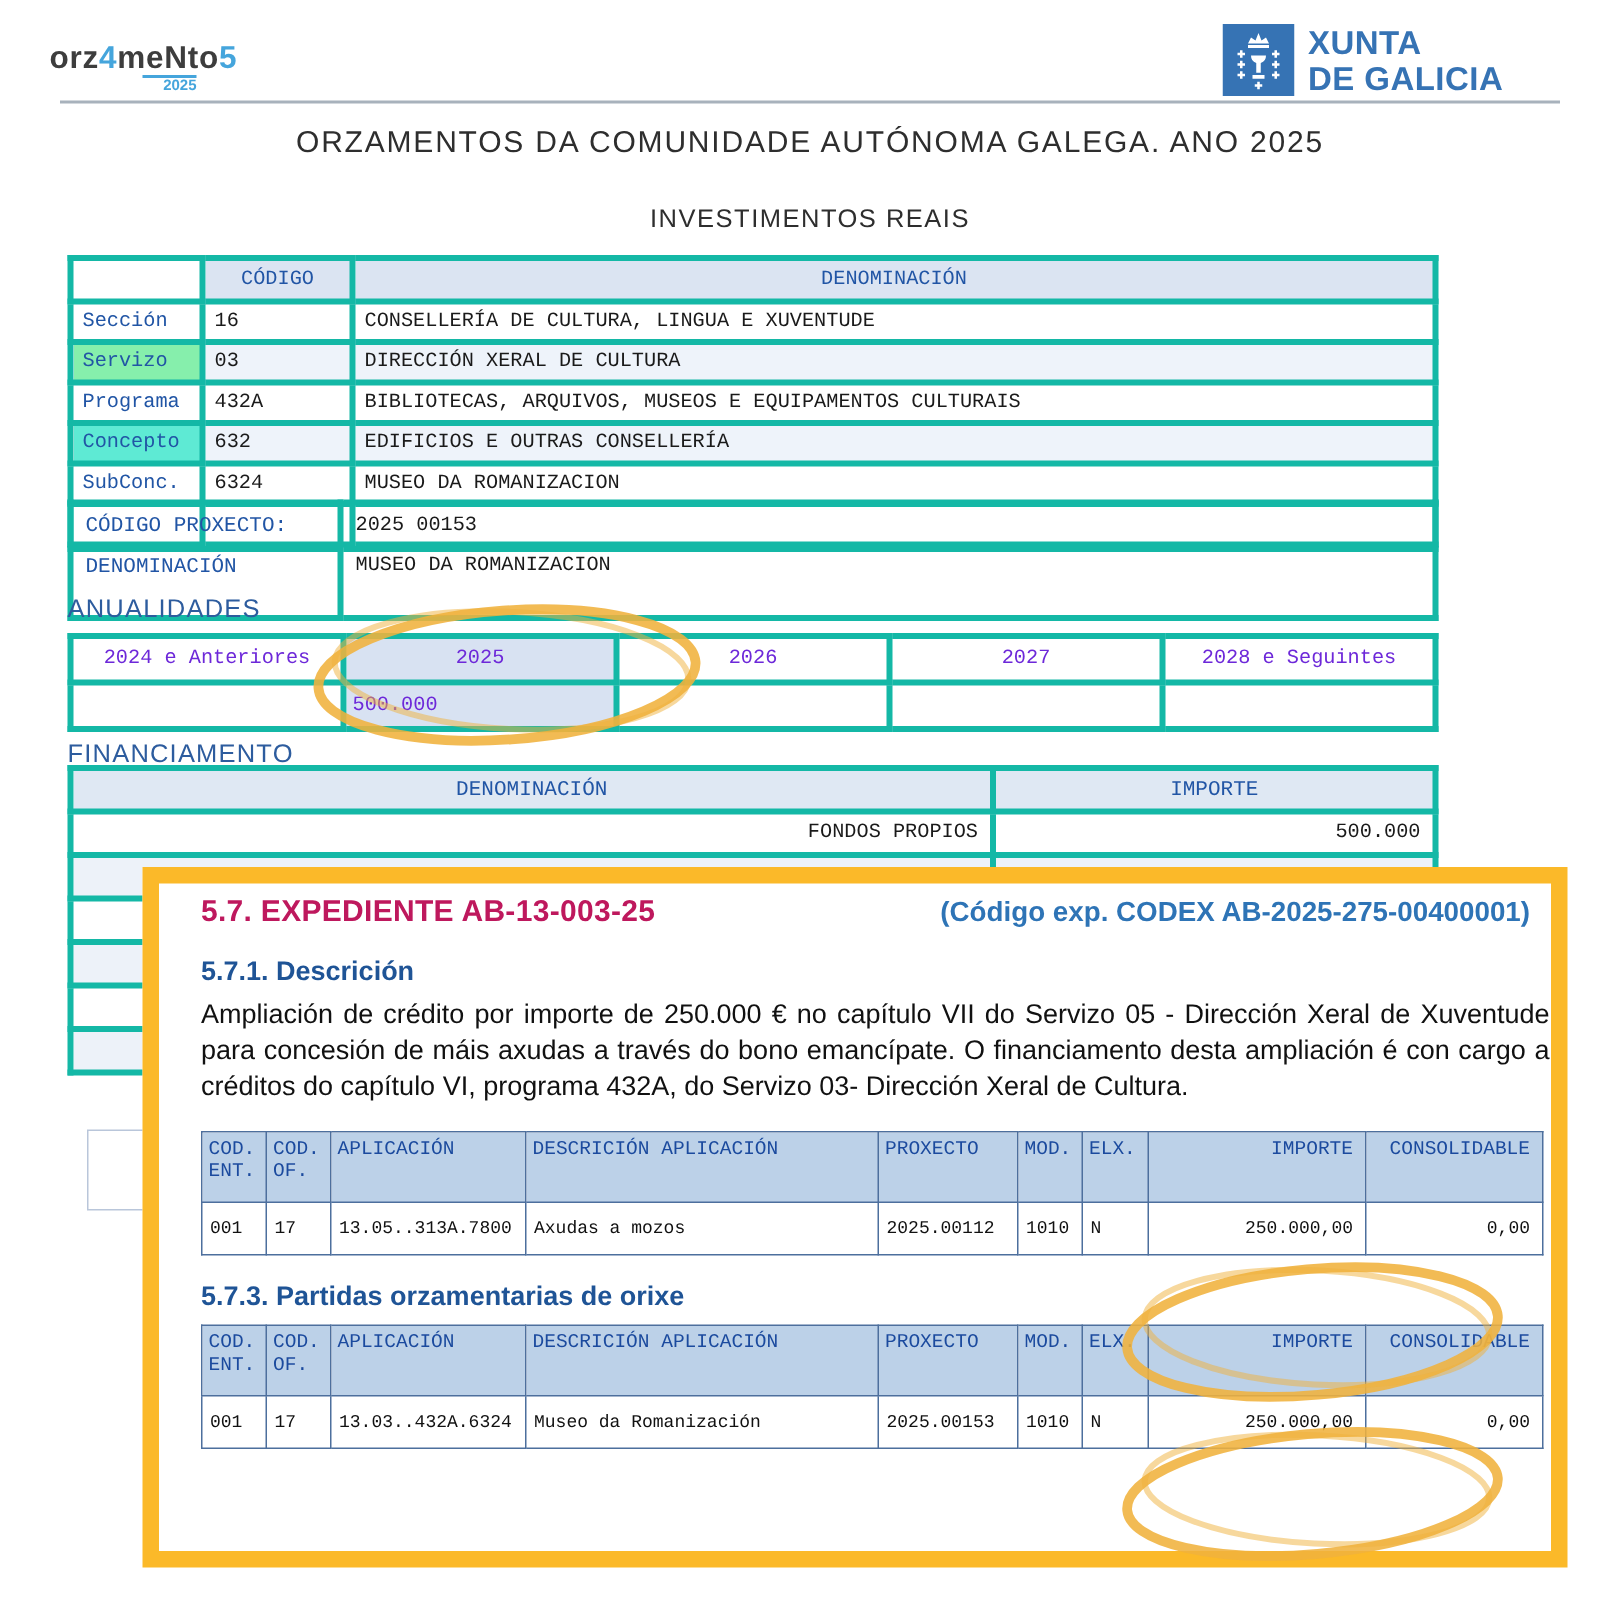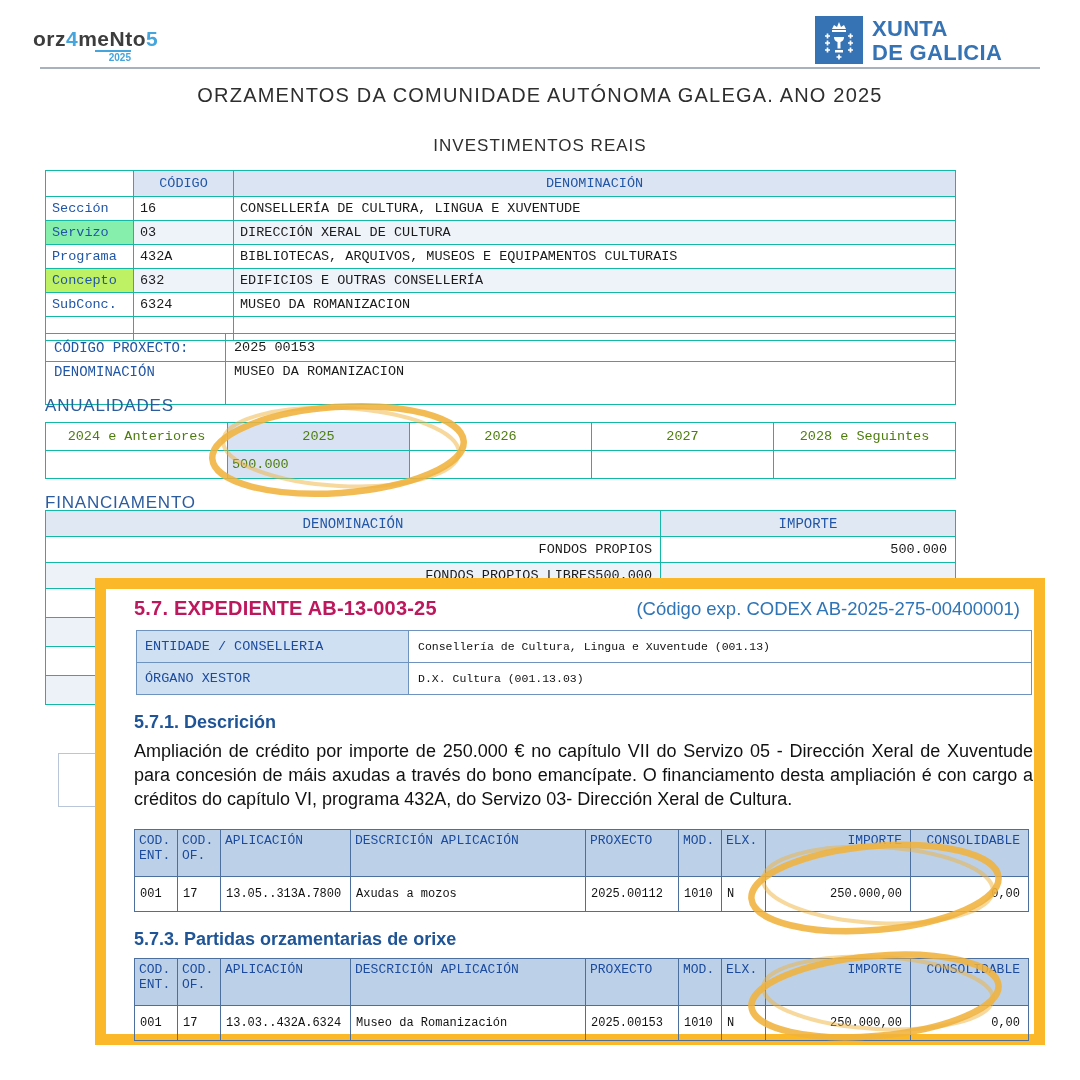--- a/index.html
+++ b/index.html
@@ -19,59 +19,59 @@
 
   .doc-title{position:absolute;left:0;right:0;top:84px;text-align:center;
         font-size:20px;letter-spacing:1.2px;color:#2e2e2e;font-weight:400;}
   .doc-subtitle{position:absolute;left:0;right:0;top:136px;text-align:center;
         font-size:17px;letter-spacing:1px;color:#2e2e2e;font-weight:400;}
 
   .mono{font-family:"Liberation Mono","DejaVu Sans Mono",monospace;}
 
   table{border-collapse:collapse;}
   .bgt{position:absolute;left:45px;width:910px;table-layout:fixed;}
-  .bgt td,.bgt th{border:1px solid #14b8a6;font-weight:normal;overflow:hidden;white-space:nowrap;}
+  .bgt td,.bgt th{border:4px solid #14b8a6;font-weight:normal;overflow:hidden;white-space:nowrap;}
 
   
   .t-class td,.t-class th{font-size:13.5px;padding:1px 6px;height:21px;}
   .t-class .hrow th{background:#dbe4f2;color:#2155a5;text-align:center;height:23px;}
   .t-class .lblc{color:#2155a5;background:#fff;}
   .t-class .stripe td{background:#eef3fa;}
   .t-class .lbl-empty{background:#fff;}
 
   
   .t-proj td{font-size:13.5px;padding:2px 8px;height:23px;}
   .t-proj .lblc{color:#2155a5;font-size:14px;}
   .t-proj .tall{height:38px;vertical-align:top;}
 
   .sec-label{position:absolute;left:45px;font-size:17px;letter-spacing:.8px;color:#2d5c9e;text-align:center;}
 
   
-  .t-anu td,.t-anu th{font-size:13.5px;height:25px;padding:1px 4px;color:#4d7c0f;}
+  .t-anu td,.t-anu th{font-size:13.5px;height:25px;padding:1px 4px;color:#6d28d9;}
   .t-anu .hl{background:#d8e2f2;}
 
   
   .t-fin td,.t-fin th{font-size:13.5px;padding:1px 8px;}
   .t-fin th{background:#dfe8f3;color:#2155a5;font-size:14px;text-align:center;height:23px;}
   .t-fin td{height:23px;}
   .t-fin .stripe td{background:#edf2f9;}
   .t-fin .denflex{display:flex;justify-content:flex-end;align-items:center;}
   .t-fin .amt{text-align:right;}
   .t-fin .indent{padding-left:45px;}
 
   .bg-sliver{position:absolute;left:58px;top:753px;width:380px;height:52px;
         border:1px solid #b9c6da;background:#fff;}
 
   
   .overlay{position:absolute;left:95px;top:578px;width:950px;height:467px;
         box-sizing:border-box;border:11px solid #fbb929;background:#fff;z-index:5;
         padding:5px 14px 0 28px;}
   .ov-titlerow{display:flex;justify-content:space-between;align-items:baseline;margin-top:3px;}
   .ov-title{font-size:20px;font-weight:bold;color:#be185d;letter-spacing:.2px;}
-  .ov-code{font-size:18.5px;color:#2e74b6;}
+  .ov-code{font-size:18.5px;color:#2e74b6;font-weight:bold;}
   .t-info{margin-top:10px;margin-left:2px;width:895px;table-layout:fixed;}
   .t-info td{border:1px solid #6f93bf;height:27px;overflow:hidden;white-space:nowrap;}
   .t-info .lblc{background:#cfe0f2;color:#1b4a9e;font-size:13.5px;padding:2px 8px;}
   .t-info .valc{font-size:11.5px;padding:2px 9px;color:#111;}
   .ov-h{font-size:18px;font-weight:bold;color:#1f5496;margin-top:17px;}
   .ov-para{margin-top:7px;width:899px;font-size:18px;line-height:1.32;color:#111;
         text-align:justify;}
   .t-data{margin-top:18px;width:894px;table-layout:fixed;}
   .t-data th{background:#bcd1e8;color:#1b4a9e;font-size:13px;font-weight:normal;
         text-align:left;vertical-align:top;padding:3px 4px;height:40px;
@@ -143,21 +143,21 @@
       <td class="lblc" style="background:#86efac">Servizo</td>
       <td>03</td>
       <td>DIRECCIÓN XERAL DE CULTURA</td>
     </tr>
     <tr>
       <td class="lblc">Programa</td>
       <td>432A</td>
       <td>BIBLIOTECAS, ARQUIVOS, MUSEOS E EQUIPAMENTOS CULTURAIS</td>
     </tr>
     <tr class="stripe">
-      <td class="lblc" style="background:#bef264">Concepto</td>
+      <td class="lblc" style="background:#5eead4">Concepto</td>
       <td>632</td>
       <td>EDIFICIOS E OUTRAS CONSELLERÍA</td>
     </tr>
     <tr>
       <td class="lblc">SubConc.</td>
       <td>6324</td>
       <td>MUSEO DA ROMANIZACION</td>
     </tr>
     <tr>
           <td class="lblc"></td>
@@ -265,36 +265,20 @@
     <ellipse cx="140" cy="52" rx="126" ry="43" fill="none" stroke-width="6.5" stroke-linecap="round" opacity="0.88" transform="rotate(-4 140 52)" stroke="#F0B23C"></ellipse>
     <ellipse cx="143" cy="49" rx="118" ry="39" fill="none" stroke-width="4" stroke-linecap="round" opacity="0.5" transform="rotate(3 143 49)" stroke="#F0B23C"></ellipse>
   </svg>
 
   <div class="overlay">
     <div class="ov-titlerow">
       <span class="ov-title">5.7. EXPEDIENTE AB-13-003-25</span>
       <span class="ov-code">(Código exp. CODEX AB-2025-275-00400001)</span>
     </div>
 
-    <table class="mono t-info">
-      <colgroup>
-          <col style="width:272px">
-          <col style="width:623px">
-        </colgroup>
-      <tbody>
-          <tr>
-        <td class="lblc">ENTIDADE / CONSELLERIA</td>
-        <td class="valc">Consellería de Cultura, Lingua e Xuventude (001.13)</td>
-      </tr>
-      <tr>
-        <td class="lblc">ÓRGANO XESTOR</td>
-        <td class="valc">D.X. Cultura (001.13.03)</td>
-      </tr>
-    </tbody>
-      </table>
 
     <div class="ov-h">5.7.1. Descrición</div>
     <div class="ov-para">Ampliación de crédito por importe de 250.000 € no capítulo VII do Servizo 05 - Dirección Xeral de Xuventude para concesión de máis axudas a través do bono emancípate. O financiamento desta ampliación é con cargo a créditos do capítulo VI, programa 432A, do Servizo 03- Dirección Xeral de Cultura.</div>
 
     <table class="mono t-data">
       <colgroup>
           <col style="width:43px">
           <col style="width:43px">
           <col style="width:130px">
           <col style="width:235px">

